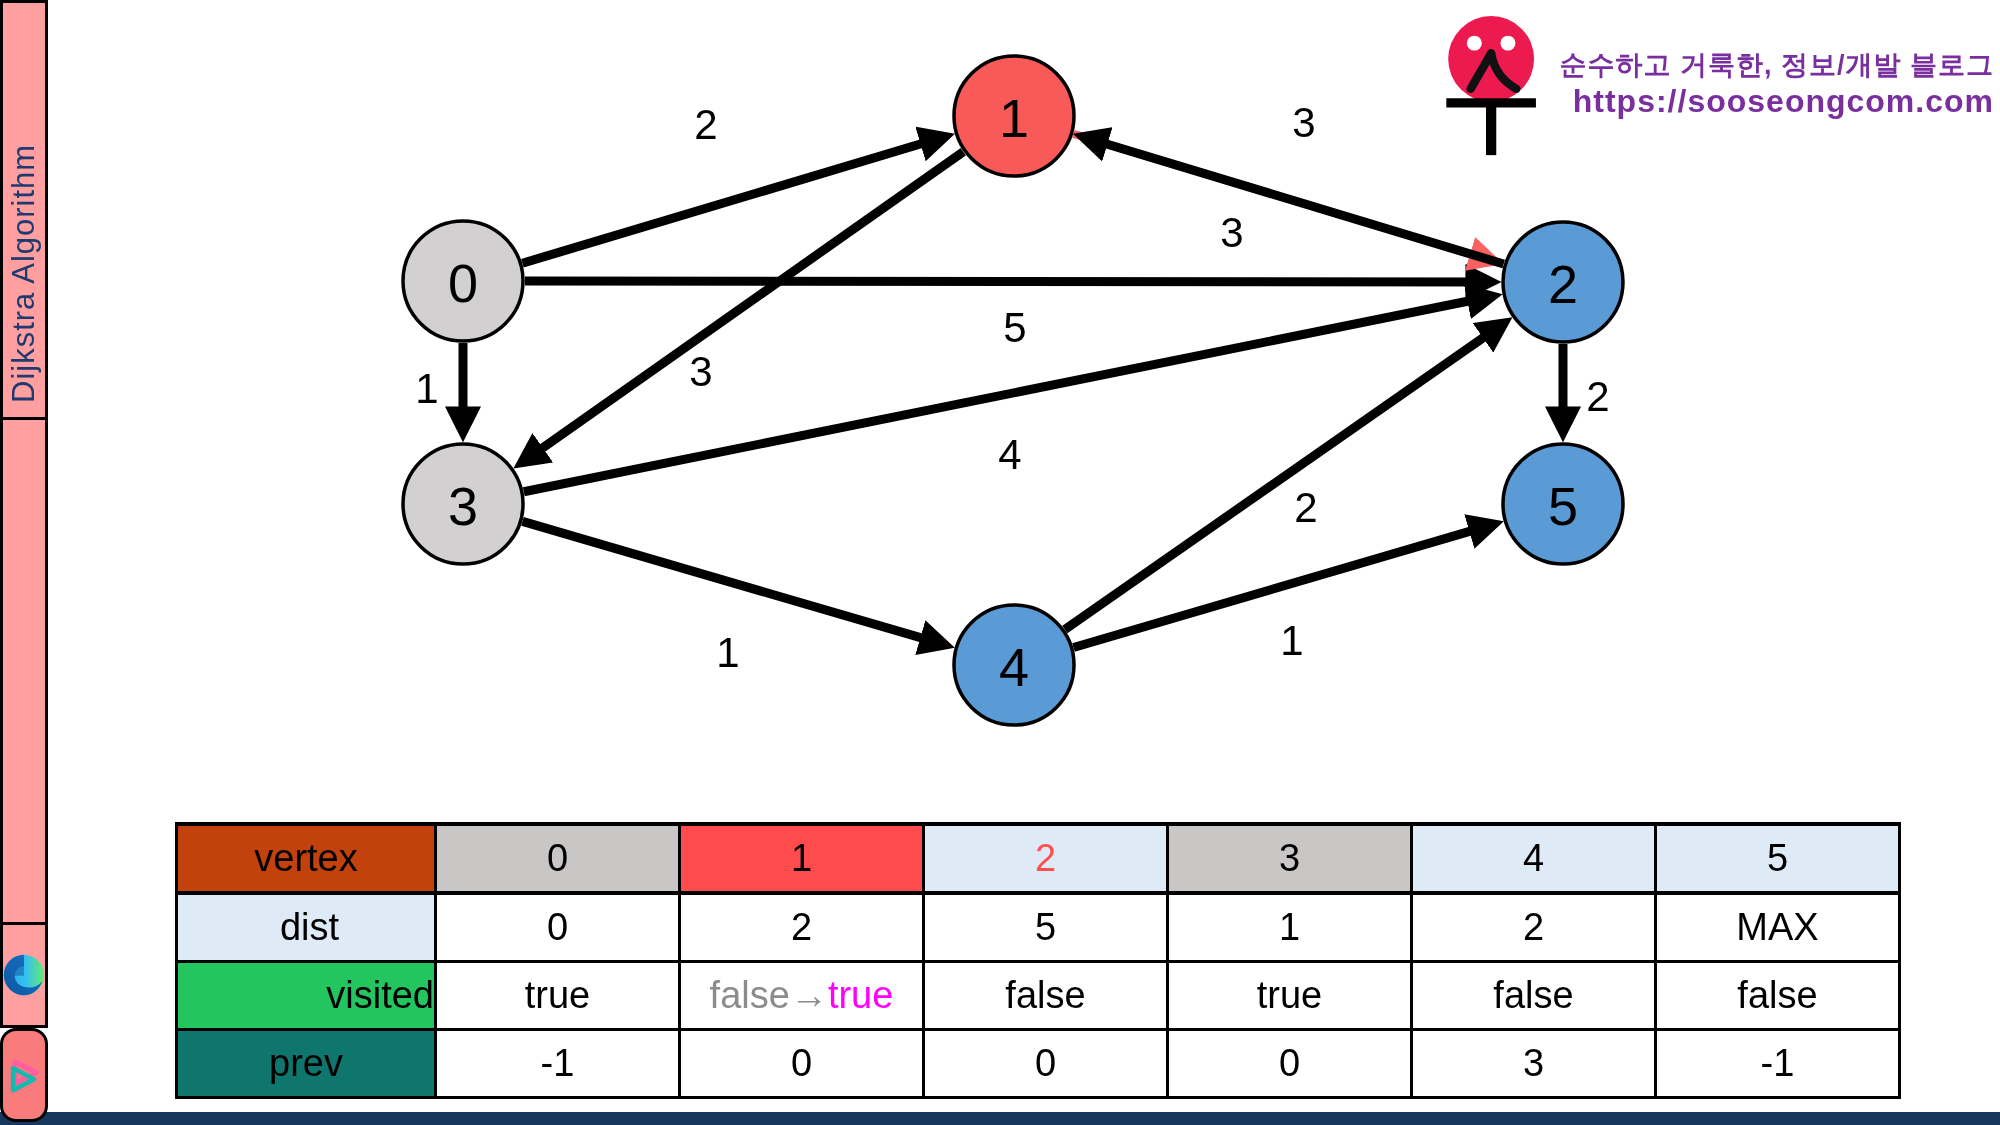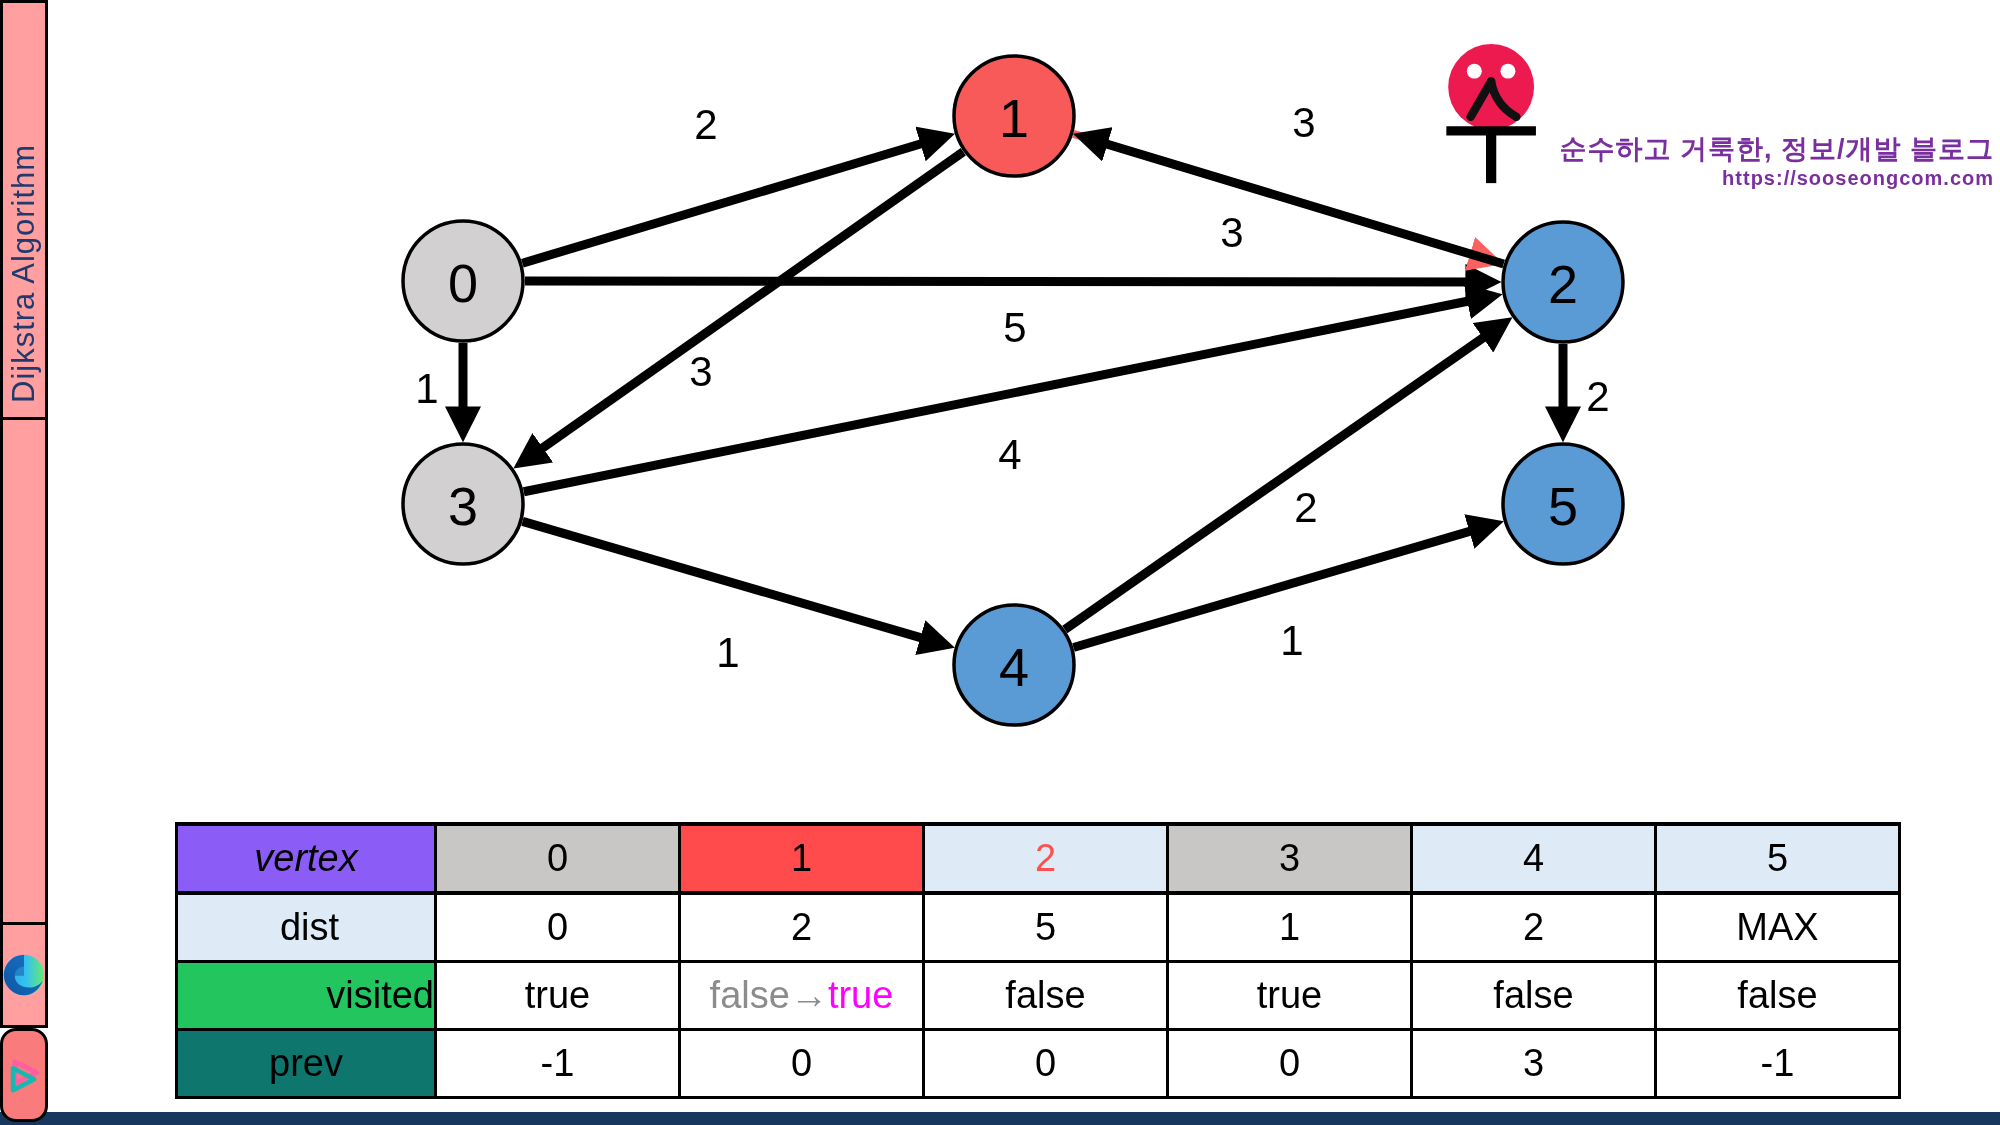--- a/index.html
+++ b/index.html
@@ -29,26 +29,26 @@
   
   #state-table{position:absolute;left:175px;top:822px;border-collapse:collapse;z-index:2;
                table-layout:fixed;}
   #state-table td{border:3px solid #000;height:65px;text-align:center;vertical-align:middle;
                   font-size:38px;color:#000;background:#fff;padding:0;overflow:hidden;}
   #state-table td.rowlabel{width:249px;}
   #state-table td.datacell{width:241px;}
   #state-table tr:first-child td{border-top-width:4px;border-bottom-width:4px;}
 
   
-  #logo{position:absolute;top:4px;right:6px;z-index:3;display:flex;align-items:flex-end;margin-top:28px;}
+  #logo{position:absolute;top:4px;right:6px;z-index:3;display:flex;align-items:center;}
   #logo .mark{flex:0 0 auto;margin-top:8px;}
   #logo .ltext{display:flex;flex-direction:column;align-items:flex-end;margin-left:10px;}
   .tagline{font-size:27px;font-weight:700;letter-spacing:1px;white-space:nowrap;}
   .sitename{font-size:76px;font-weight:800;line-height:1.0;letter-spacing:2px;white-space:nowrap;color:#000;}
-  .url{font-size:20px;font-weight:700;letter-spacing:1px;white-space:nowrap;}
+  .url{font-size:32px;font-weight:700;letter-spacing:1px;white-space:nowrap;}
 </style>
 </head>
 <body>
 
 <svg id="graph-svg" viewBox="0 0 2000 815" width="2000" height="815">
   <defs>
     <marker id="arrow-black" viewBox="0 0 10 10" refX="6" refY="5" markerWidth="4" markerHeight="4" orient="auto-start-reverse">
       <path d="M0,0 L10,5 L0,10 z" fill="#000000"></path>
     </marker>
     <marker id="arrow-red" viewBox="0 0 10 10" refX="6" refY="5" markerWidth="4.4" markerHeight="4.4" orient="auto-start-reverse">
@@ -87,21 +87,21 @@
     <text x="463" y="506" text-anchor="middle" dominant-baseline="central" font-size="54" fill="#000">3</text>
     <circle cx="1014" cy="665" r="60" fill="#5B9BD5" stroke="#000000" stroke-width="3.5"></circle>
     <text x="1014" y="667" text-anchor="middle" dominant-baseline="central" font-size="54" fill="#000">4</text>
     <circle cx="1563" cy="504" r="60" fill="#5B9BD5" stroke="#000000" stroke-width="3.5"></circle>
     <text x="1563" y="506" text-anchor="middle" dominant-baseline="central" font-size="54" fill="#000">5</text>
   </svg>
 
 <table id="state-table">
   <tbody id="table-body">
       <tr>
-        <td class="rowlabel" style="background: #8b5cf6; font-style: italic;">vertex</td>
+        <td class="rowlabel" style="background: #c2410c;">vertex</td>
         <td class="datacell" style="background: rgb(201, 198, 198);">0</td>
         <td class="datacell" style="background: rgb(255, 75, 75);">1</td>
         <td class="datacell" style="background: rgb(222, 235, 247); color: rgb(255, 80, 80);">2</td>
         <td class="datacell" style="background: rgb(201, 198, 198);">3</td>
         <td class="datacell" style="background: rgb(222, 235, 247);">4</td>
         <td class="datacell" style="background: rgb(222, 235, 247);">5</td>
       </tr>
       <tr>
         <td class="rowlabel" style="background: rgb(222, 235, 247); padding-left: 7px;">dist</td>
         <td class="datacell">0</td>

